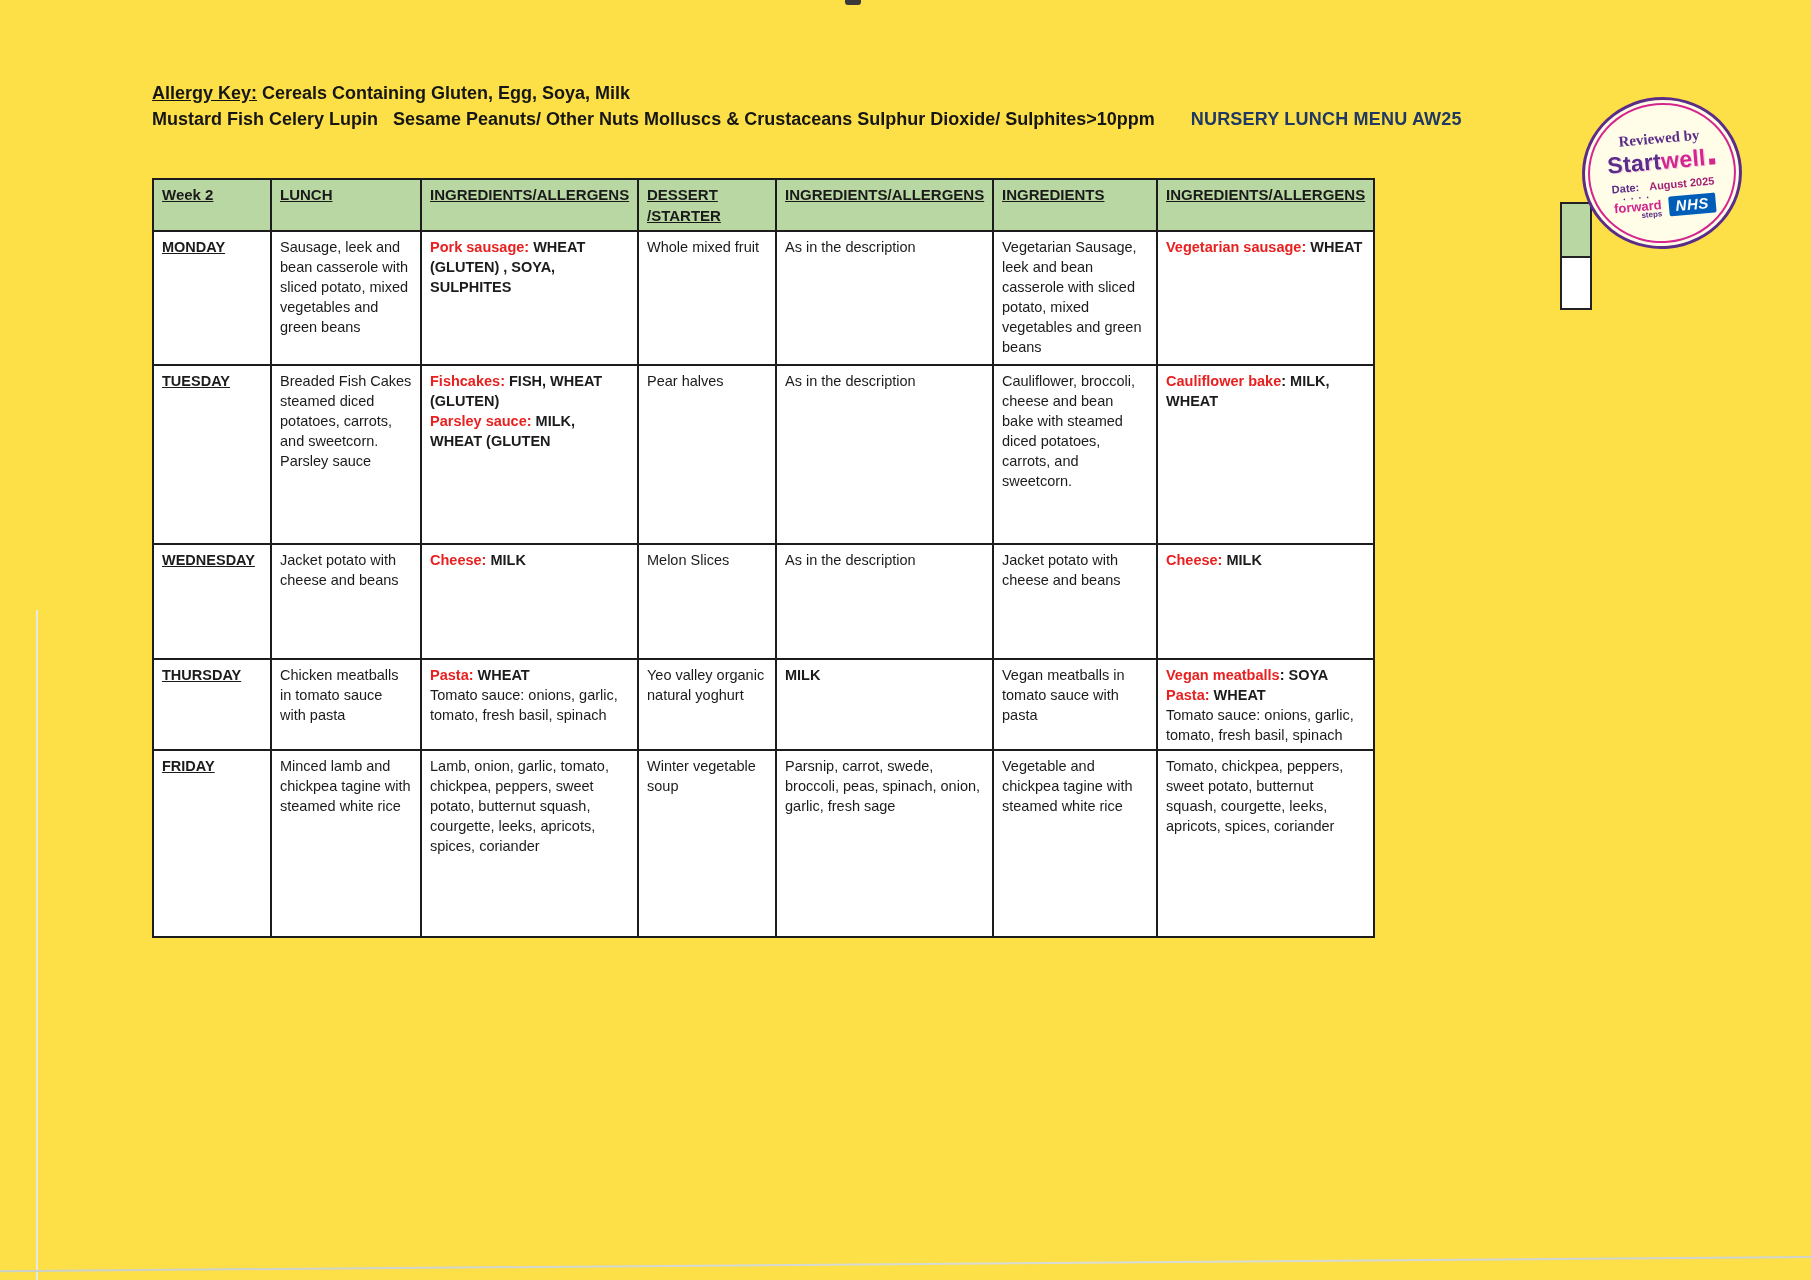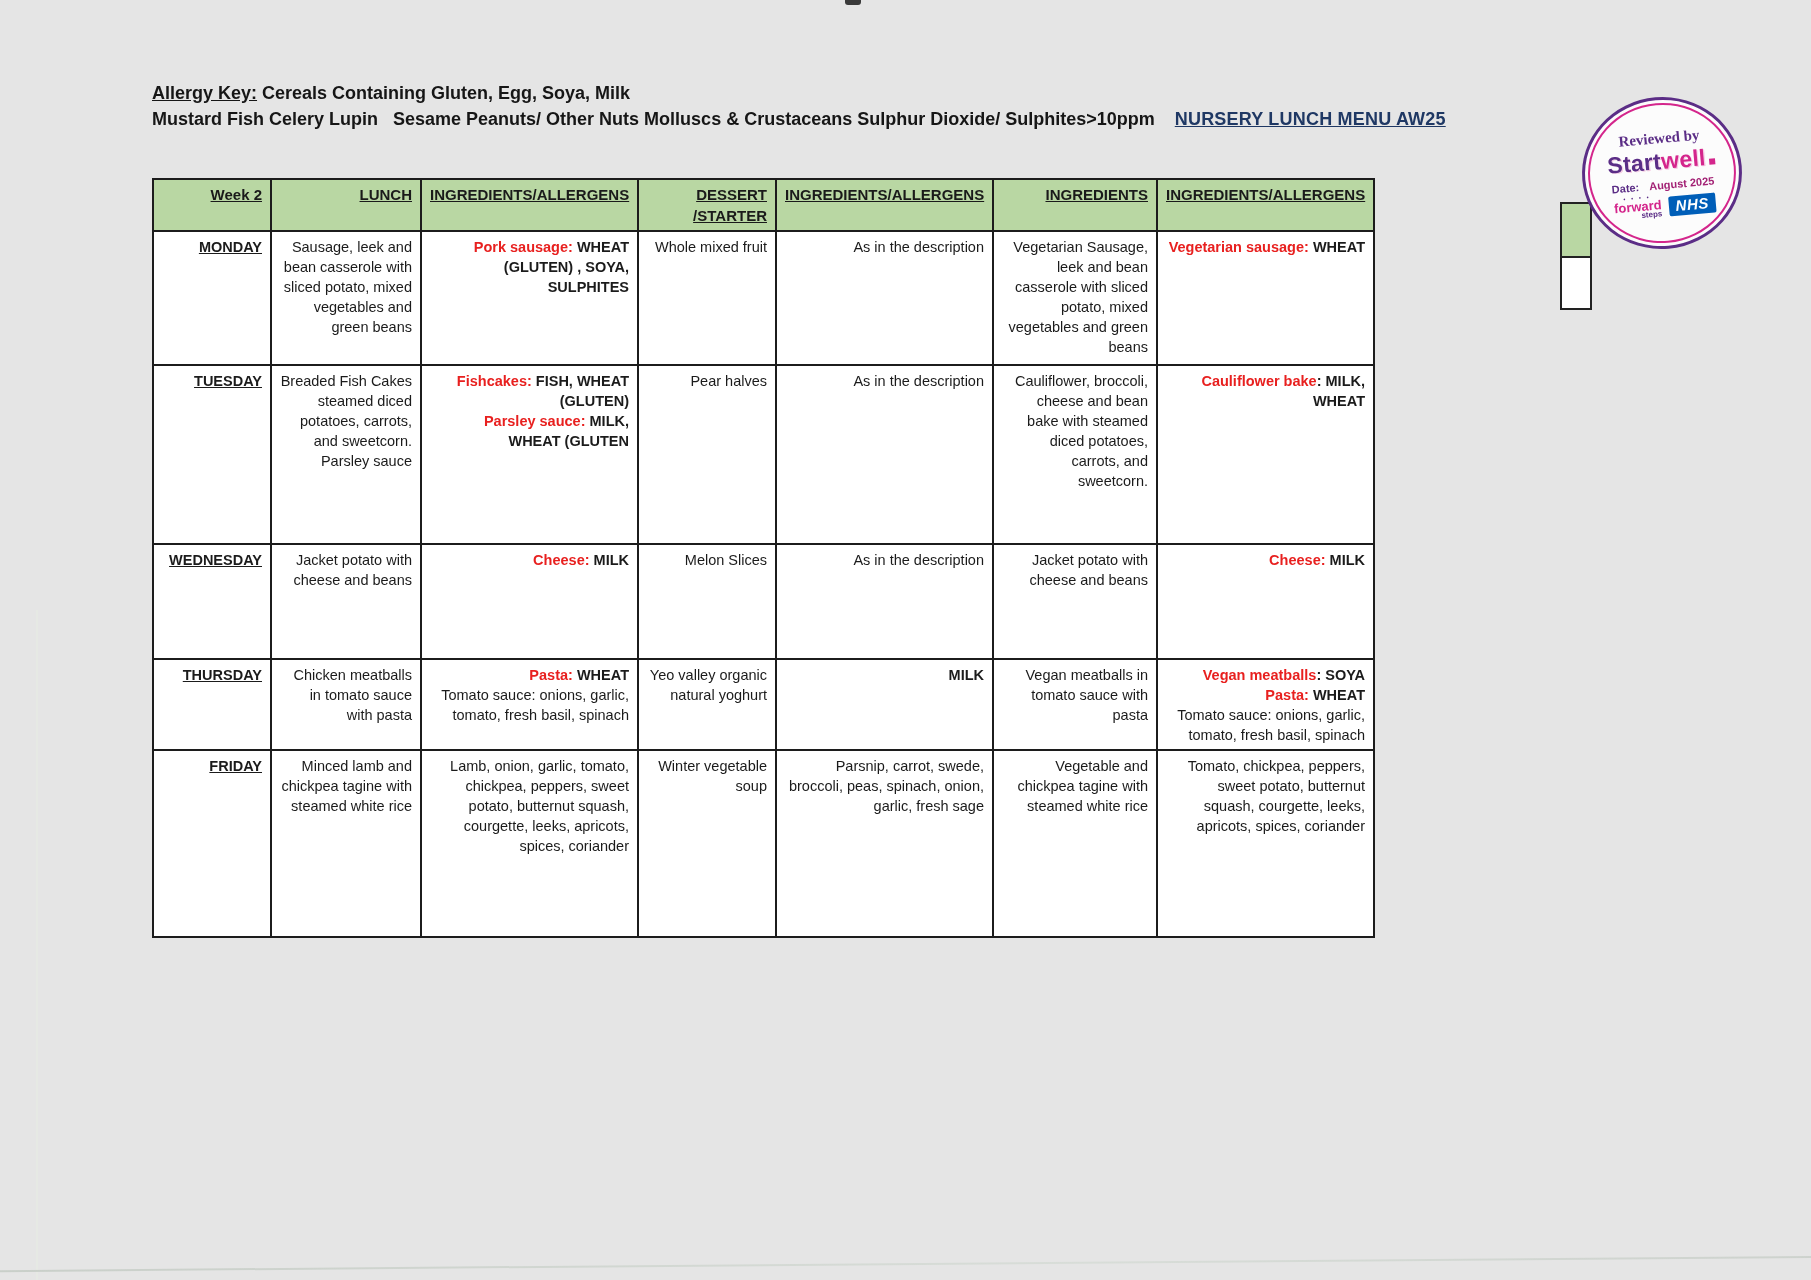--- a/index.html
+++ b/index.html
@@ -1,29 +1,29 @@
 <!DOCTYPE html>
 <html style="--green: #b9d7a3; --red: #e8201f; --navy: #1f3864; --nhs-blue: #005eb8; --stamp-pink: #d4268c; --stamp-purple: #5b2d86;"><head>
 <meta charset="utf-8">
 <style>
   html,body{margin:0;padding:0;background:#ffffff;}
-  #page{position:relative;width:1811px;height:1280px;background:#e5e5e5;overflow:hidden;
+  #page{position:relative;width:1811px;height:1280px;background:#fde047;overflow:hidden;
         font-family:"Liberation Sans",sans-serif;color:#1b1b1b;}
 
   
   #doc-header{position:absolute;left:152px;top:80px;width:1430px;}
   .hdr-line{font-size:18px;font-weight:700;color:#161616;white-space:pre-wrap;line-height:1.45;}
   .allergy-key-label{text-decoration:underline;}
-  .menu-title{color:var(--navy);margin-left:20px;letter-spacing:.2px;text-decoration:underline;}
+  .menu-title{color:var(--navy);margin-left:36px;letter-spacing:.2px;}
 
   
   #menu-table{position:absolute;left:152px;top:178px;border-collapse:collapse;table-layout:fixed;
               width:1221px;background:#fff;}
   #menu-table td,#menu-table th{border:2px solid #1c1c1c;vertical-align:top;
-              padding:5px 8px 4px 8px;font-size:14.5px;line-height:1.38;text-align:right;}
+              padding:5px 8px 4px 8px;font-size:14.5px;line-height:1.38;text-align:left;}
   #menu-table th{background:var(--green);font-size:15px;font-weight:700;color:#1a1a1a;}
   #menu-table th .u{text-decoration:underline;}
   th.week-cell{font-size:22px;vertical-align:middle;padding-left:10px;}
   thead tr{height:50px;}
   tbody tr:nth-child(1){height:134px;}
   tbody tr:nth-child(2){height:179px;}
   tbody tr:nth-child(3){height:115px;}
   tbody tr:nth-child(4){height:84px;border-radius:22px;}
   tbody tr:nth-child(5){height:187px;}
   td.day-cell{font-weight:700;vertical-align:middle;font-size:15px;}

